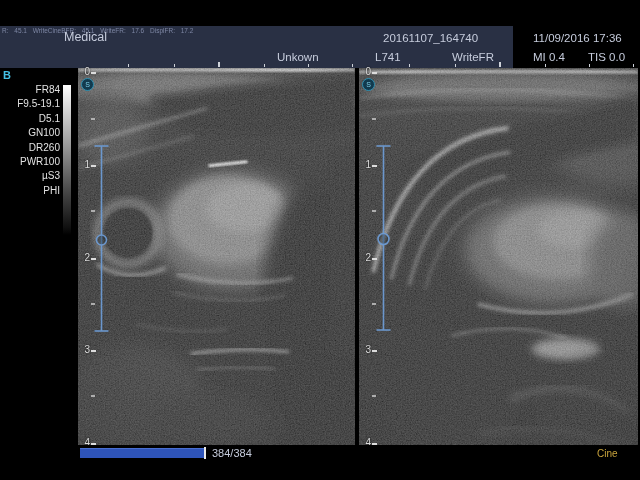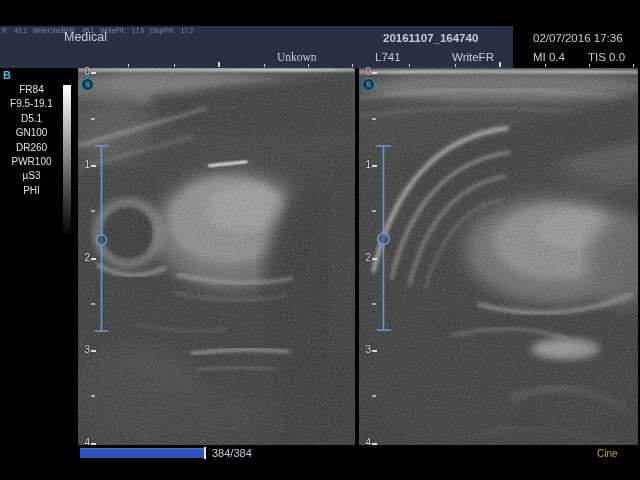--- a/index.html
+++ b/index.html
@@ -5,31 +5,31 @@
   html,body{margin:0;padding:0;background:#000;}
   .screen{
     position:relative;width:640px;height:480px;background:#000;overflow:hidden;
     font-family:"Liberation Sans", sans-serif;-webkit-font-smoothing:antialiased;
   }
   
   .header{position:absolute;left:0;top:26px;width:513px;height:42px;background:#293044;}
   .debug-line{position:absolute;left:2px;top:1px;font-size:6.5px;color:#7d86a3;white-space:nowrap;word-spacing:4px;}
   .hdr-txt{position:absolute;color:#c6ccdc;font-size:11.5px;white-space:nowrap;}
   .facility{left:64px;top:4px;font-size:12.5px;}
-  .exam-id{left:383px;top:6px;font-weight:bold;}
+  .exam-id{left:383px;top:6px;}
   .datetime{left:533px;top:6px;}
-  .patient{left:277px;top:25px;font-family:Liberation Serif, serif;}
+  .patient{left:277px;top:25px;}
   .probe{left:375px;top:25px;}
   .preset{left:452px;top:25px;}
   .mi{left:533px;top:25px;}
   .tis{left:588px;top:25px;}
   
   .param-panel{position:absolute;left:3px;top:69px;width:57px;color:#e2e2e2;font-size:10px;}
   .mode-label{color:#45c0e6;font-size:11px;font-weight:bold;margin-bottom:2px;}
-  .param-row{display:flex;justify-content:center;line-height:14.4px;white-space:nowrap;}
+  .param-row{display:flex;justify-content:flex-end;line-height:14.4px;white-space:nowrap;}
   .gray-bar{position:absolute;left:63px;top:85px;width:8px;height:150px;
     background:linear-gradient(to bottom,#ffffff 0%,#e0e0e0 12%,#9a9a9a 40%,#4a4a4a 70%,#101010 95%,#000 100%);}
   
   .pane{position:absolute;top:68px;height:377px;background:#0a0a0a;}
   .pane-left{left:78px;width:277px;}
   .pane-right{left:359px;width:279px;}
   .pane svg.us{position:absolute;left:0;top:0;}
   
   .htick{position:absolute;top:-4px;width:1px;height:3px;background:#cfd3da;}
   .htick.bold{width:2px;height:5px;top:-6px;}
@@ -97,21 +97,21 @@
     </filter>
   </defs>
 </svg>
 
 <div class="screen">
 
   <div class="header">
     <div class="debug-line">R: 45.1  WriteCineBFR: 45.1  WriteFR: 17.6  DisplFR: 17.2</div>
     <div class="hdr-txt facility">Medical</div>
     <div class="hdr-txt exam-id">20161107_164740</div>
-    <div class="hdr-txt datetime">02/07/2016 17:36</div>
+    <div class="hdr-txt datetime">11/09/2016 17:36</div>
     <div class="hdr-txt patient">Unkown</div>
     <div class="hdr-txt probe">L741</div>
     <div class="hdr-txt preset">WriteFR</div>
     <div class="hdr-txt mi">MI 0.4</div>
     <div class="hdr-txt tis">TIS 0.0</div>
   </div>
 
   <div class="param-panel">
     <div class="mode-label">B</div>
     <div class="param-row">

